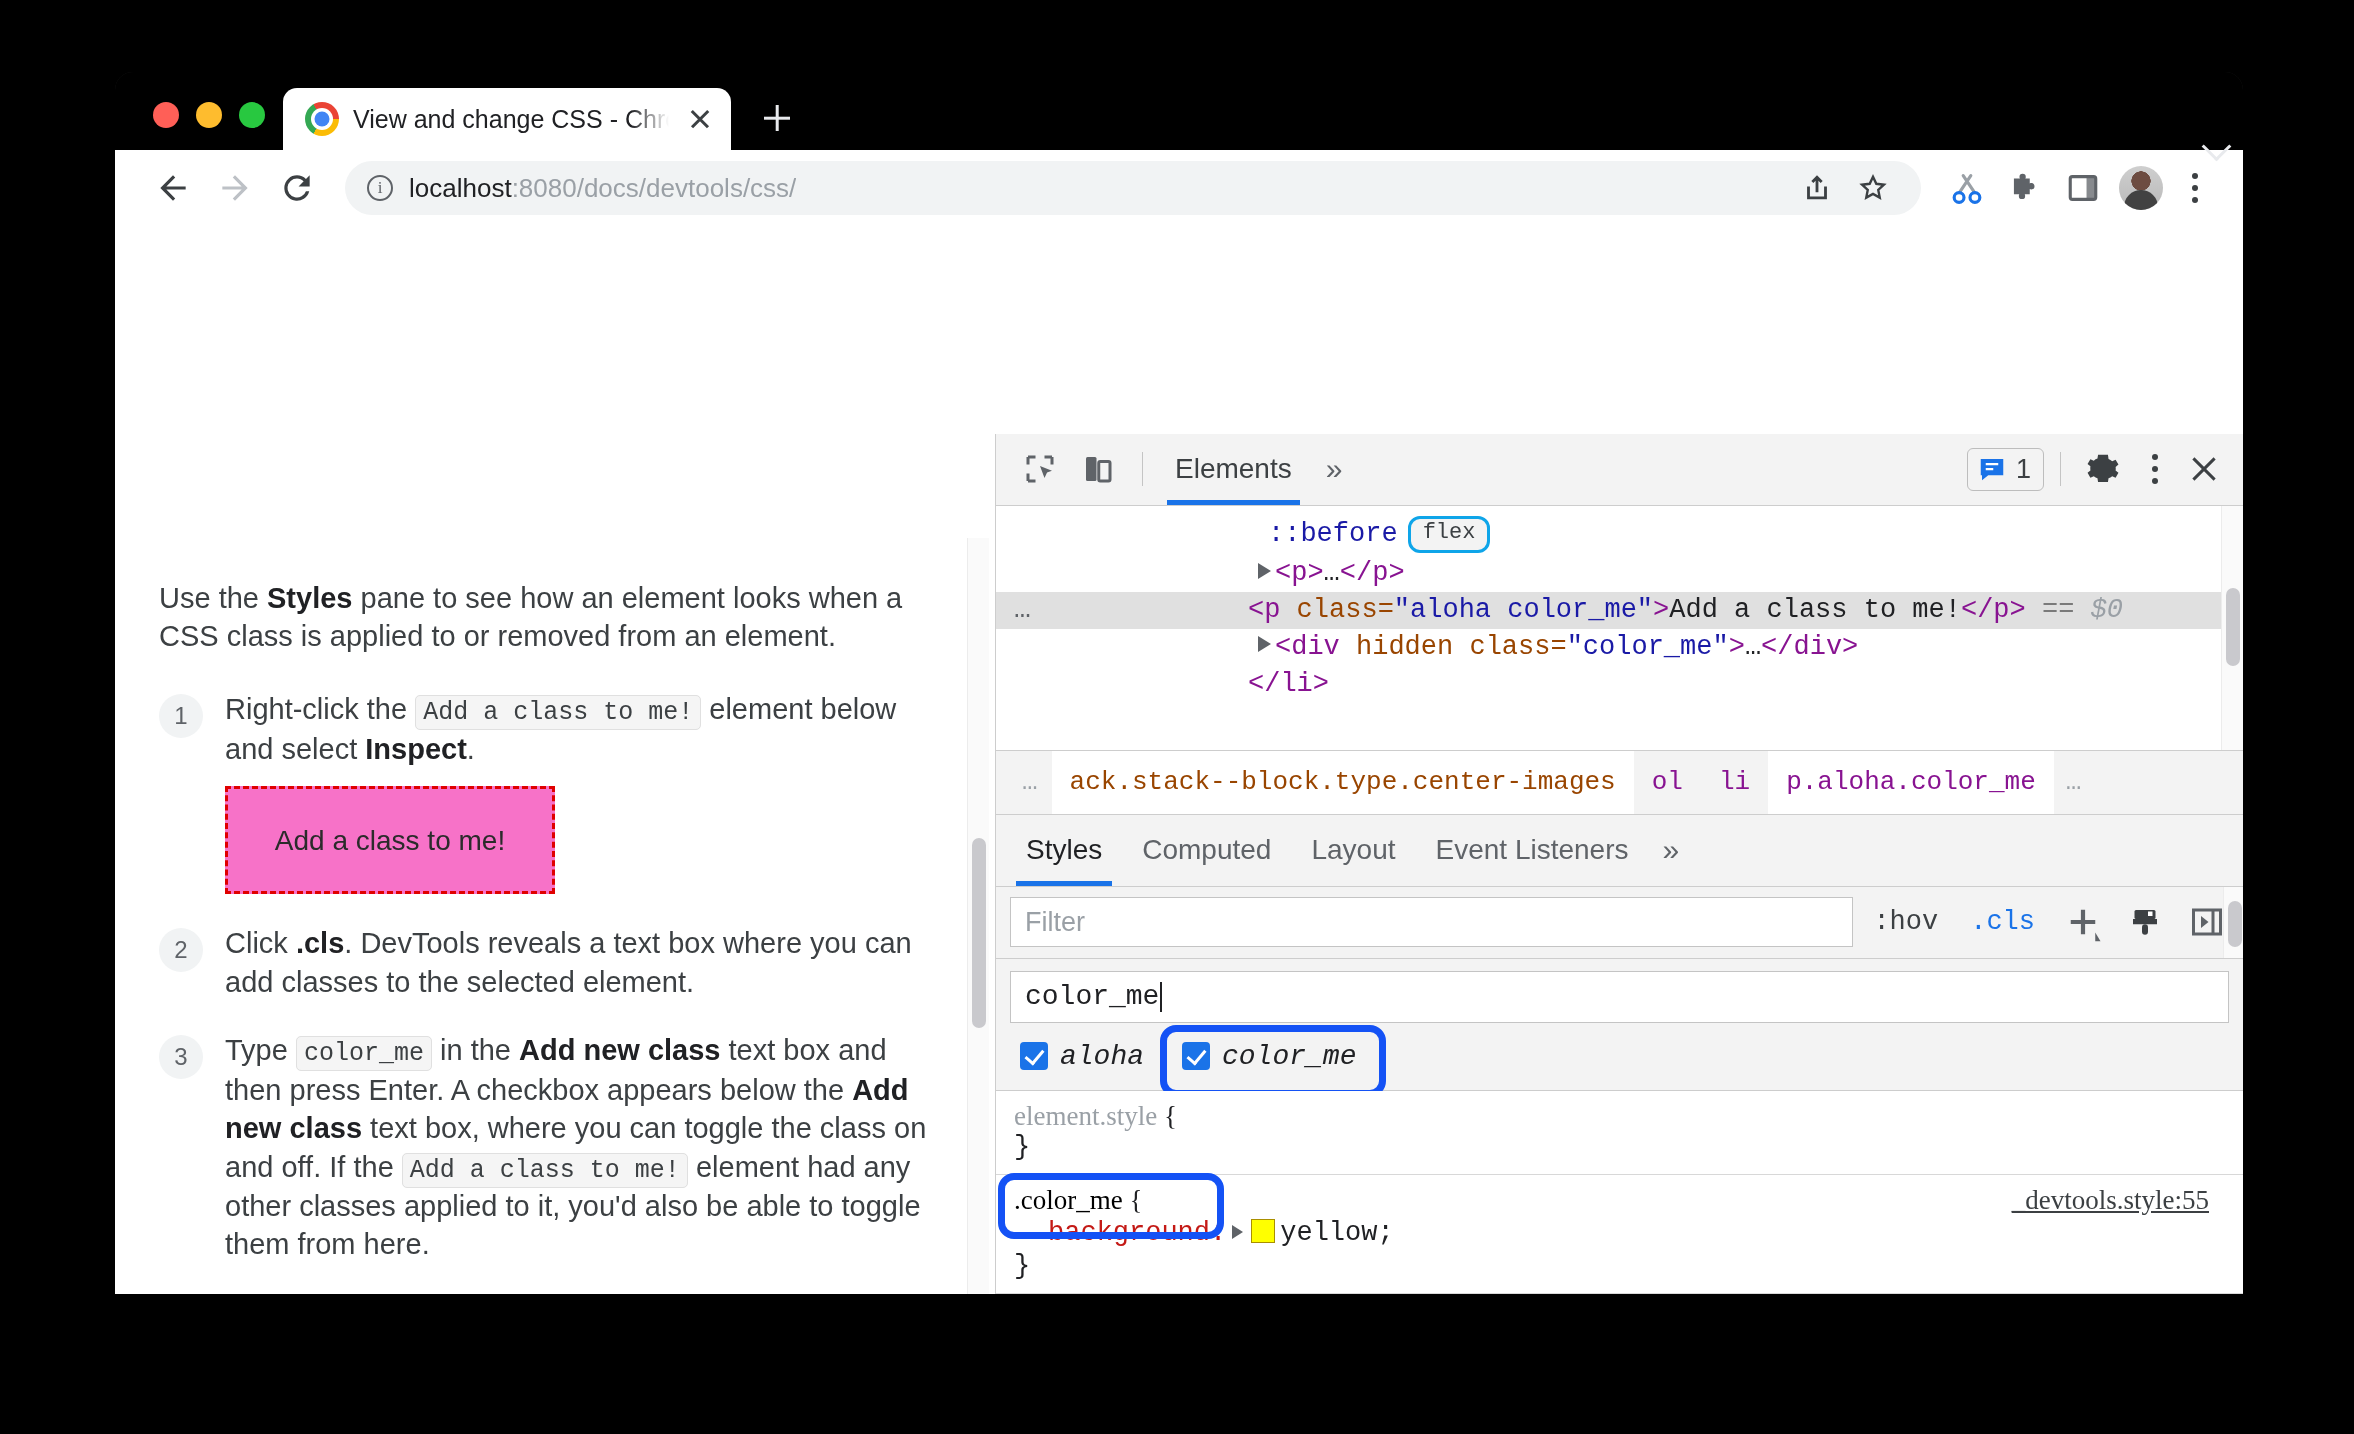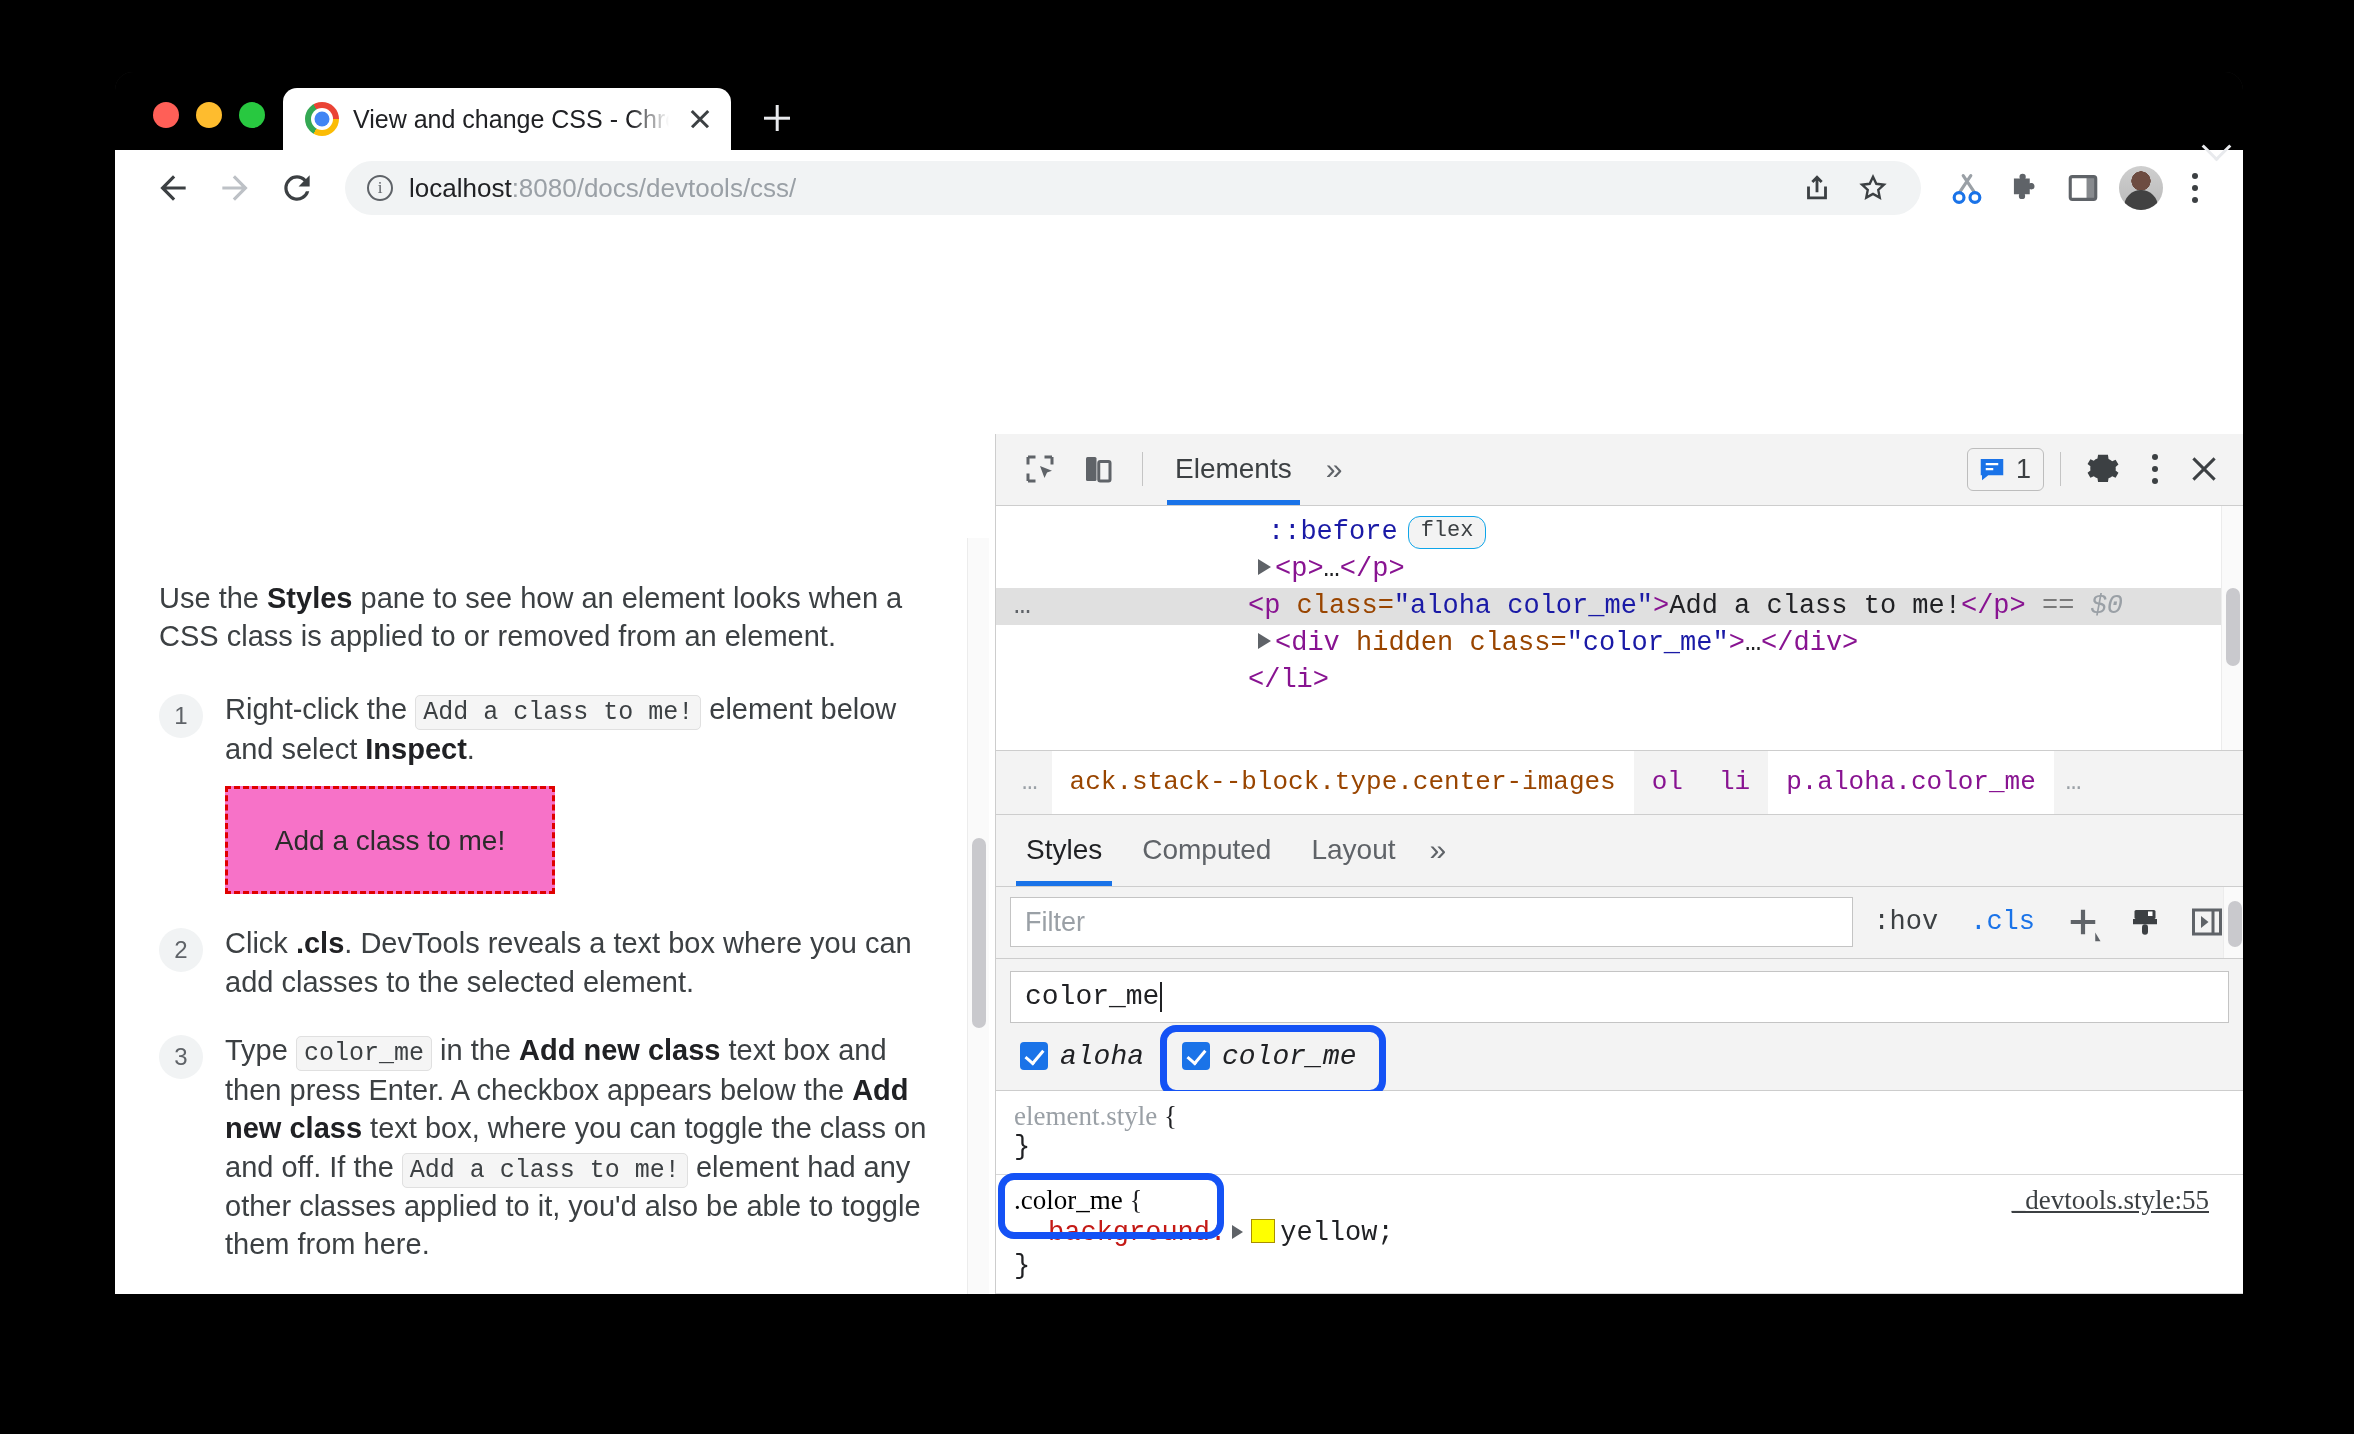--- a/index.html
+++ b/index.html
@@ -215,21 +215,21 @@
   }
   .tg { color:#881391; }
   .an { color:#994500; }
   .av { color:#1a1aa6; }
   .txt { color:#202124; }
   .pseudo { color:#1a1aa6; }
   .eq { color:#7a7a7a; }
   .dollar { color:#9aa0a6; font-style: italic; }
   .flex-badge {
     display:inline-block; font-family:"Liberation Mono", monospace; font-size: 22px;
-    border: 1px solid #0ea5e9; border-radius: 12px; padding: 1px 12px 3px;
+    border: 3px solid #0ea5e9; border-radius: 12px; padding: 1px 12px 3px;
     background:#f3f3f3; color:#3c4043; margin-left: 10px; vertical-align: 3px;
   }
   .dt-scroll {
     position:absolute; right:0; top:0; width: 22px; height: 100%; background:#fafafa;
     border-left:1px solid #ececec;
   }
   .dt-scroll i { position:absolute; left:4px; width:14px; background:#c9c9cd; border-radius:8px; display:block; }
 
   
   .crumbs {
@@ -515,20 +515,21 @@
           <span class="crumb el">ol</span>
           <span class="crumb el">li</span>
           <span class="crumb sel">p.aloha.color_me</span>
           <span class="crumb ell">…</span>
         </div>
 
         <div class="styles-tabs">
           <span class="st-tab active">Styles</span>
           <span class="st-tab">Computed</span>
           <span class="st-tab">Layout</span>
+          <span class="st-tab">Event Listeners</span>
           <span class="chev-more">»</span>
         </div>
 
         <div class="filter-row">
           <span class="filter-input">Filter</span>
           <span class="hov">:hov</span>
           <span class="cls-btn">.cls</span>
 
           <span class="st-ico">
             <svg width="42" height="42" viewBox="0 0 24 24">

